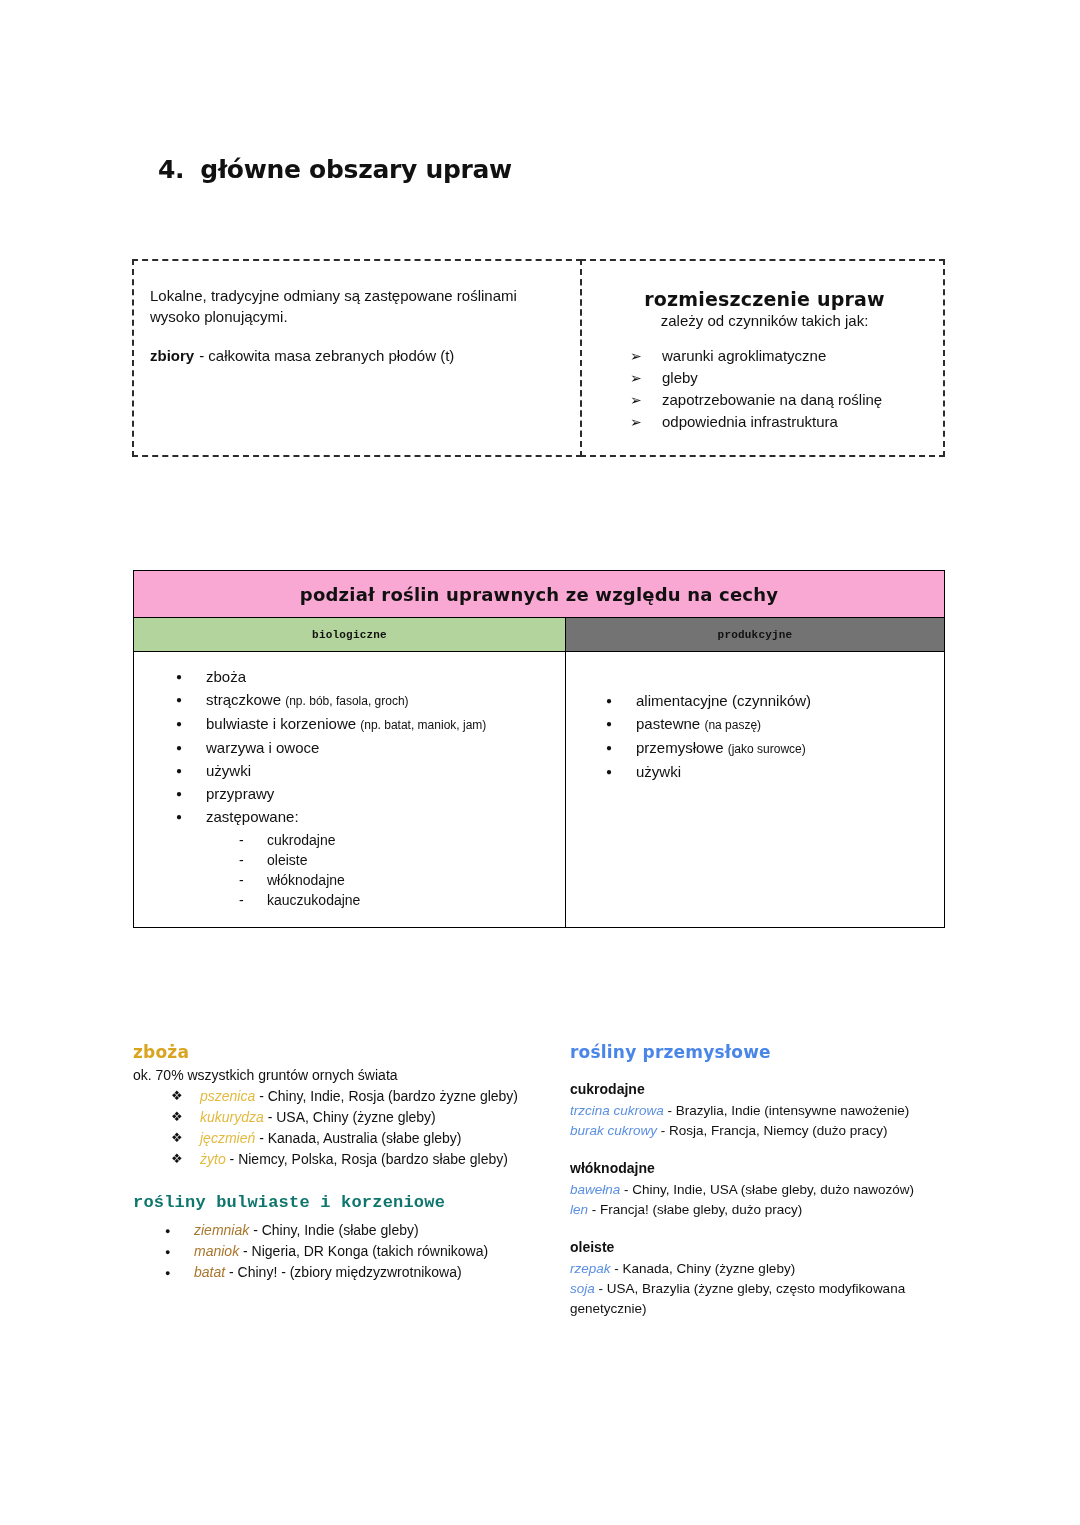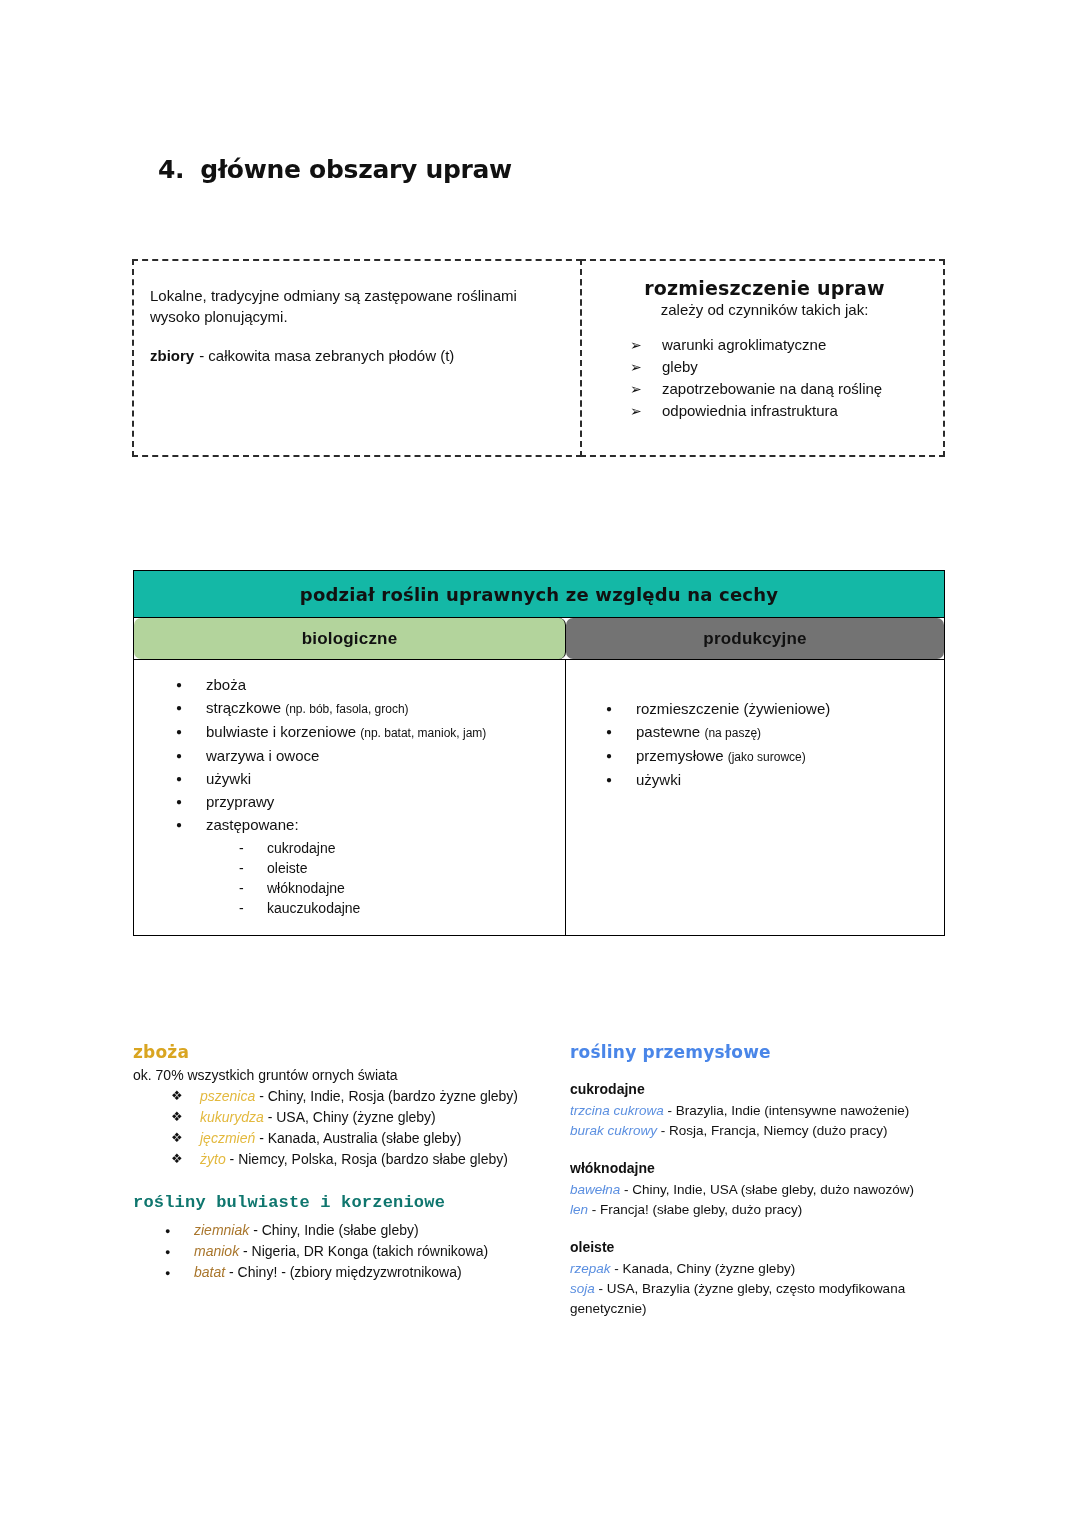--- a/index.html
+++ b/index.html
@@ -28,42 +28,42 @@
   
   .info-boxes { position: absolute; left: 132px; top: 259px; width: 813px; display: flex; }
   .dash-box { border: 2px dashed #2b2b2b; height: 198px; }
   .box-left { width: 450px; padding: 24px 20px 0 16px; font-size: 15px; line-height: 1.42; }
   .box-right { flex: 1; margin-left: -2px; padding: 16px 14px 0 18px; }
   .box-left p { margin-bottom: 17px; }
   .term { font-weight: bold; margin-right: 5px; }
   .box-right .box-title {
     text-align: center;
     font-family: "DejaVu Sans", sans-serif;
-    font-weight: bold; font-size: 19px; letter-spacing: 0.2px;
+    font-weight: bold; font-size: 19px; letter-spacing: 0.2px; margin-top: 11px;
   }
   .box-right .box-subtitle { text-align: center; font-size: 15px; margin-top: 2px; }
   .arrow-list { list-style: none; margin-top: 16px; padding-left: 30px; }
   .arrow-list li { position: relative; padding-left: 32px; font-size: 15px; line-height: 22px; }
   .arrow-list .bullet { position: absolute; left: 0; top: 0; font-size: 14px; }
 
   
   .class-table { position: absolute; left: 133px; top: 570px; width: 812px; border: 1px solid #000; }
   .table-title {
-    background: #14b8a6;
+    background: #f9a8d4;
     border-bottom: 1px solid #000;
     text-align: center;
     padding: 13px 0 12px 0;
     font-family: "DejaVu Sans", sans-serif;
     font-weight: bold; font-size: 18px; letter-spacing: 0.2px;
   }
   .table-headers { display: flex; border-bottom: 1px solid #000; }
   .th {
     text-align: center; padding: 11px 0 10px 0;
-    font-family: Liberation Sans, sans-serif;
-    font-weight: bold; font-size: 17px; letter-spacing: 0.2px; border-radius: 7px;
+    font-family: Liberation Mono, monospace;
+    font-weight: bold; font-size: 11px; letter-spacing: 0.2px;
   }
   .th-left { width: 432px; background: #B3D49C; border-right: 1px solid #000; }
   .th-right { flex: 1; background: #737373; }
   .table-body { display: flex; min-height: 253px; }
   .tb-left { width: 432px; border-right: 1px solid #000; padding: 14px 10px 16px 42px; }
   .tb-right { flex: 1; padding: 38px 10px 0 40px; }
   .dot-list { list-style: none; }
   .dot-list > li { position: relative; padding-left: 30px; font-size: 15px; line-height: 22px; margin-bottom: 1px; }
   .dot-list .bullet { position: absolute; left: 0; top: 0; font-size: 10px; }
   .small-note { font-size: 12px; }
@@ -147,21 +147,21 @@
               <li><span class="bullet">-</span><span>cukrodajne</span></li>
               <li><span class="bullet">-</span><span>oleiste</span></li>
               <li><span class="bullet">-</span><span>włóknodajne</span></li>
               <li><span class="bullet">-</span><span>kauczukodajne</span></li>
             </ul>
           </li>
         </ul>
       </div>
       <div class="tb-right">
         <ul class="dot-list">
-          <li><span class="bullet">●</span><span>rozmieszczenie (żywieniowe)</span></li>
+          <li><span class="bullet">●</span><span>alimentacyjne (czynników)</span></li>
           <li><span class="bullet">●</span><span>pastewne</span> <span class="small-note">(na paszę)</span></li>
           <li><span class="bullet">●</span><span>przemysłowe</span> <span class="small-note">(jako surowce)</span></li>
           <li><span class="bullet">●</span><span>używki</span></li>
         </ul>
       </div>
     </div>
   </div>
 
   <div class="bottom">
     <div class="bottom-left">

